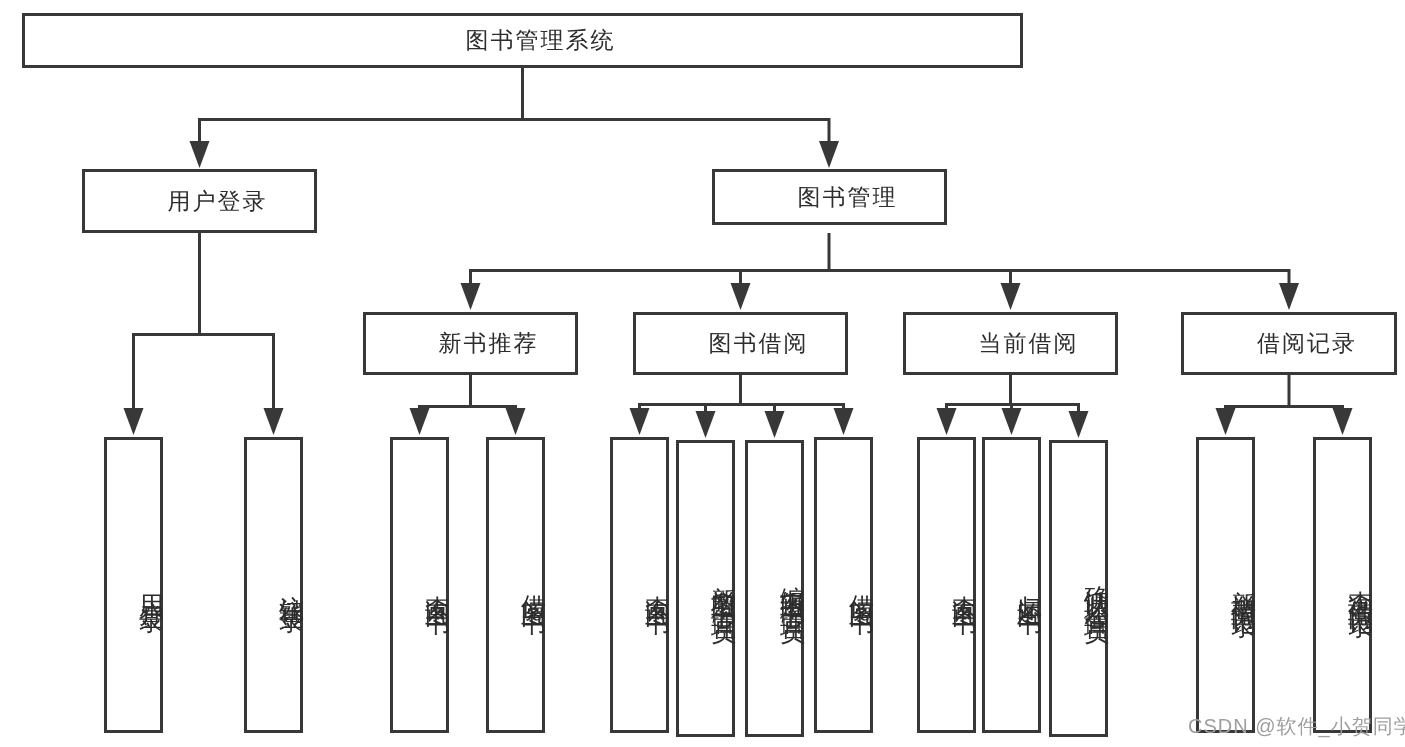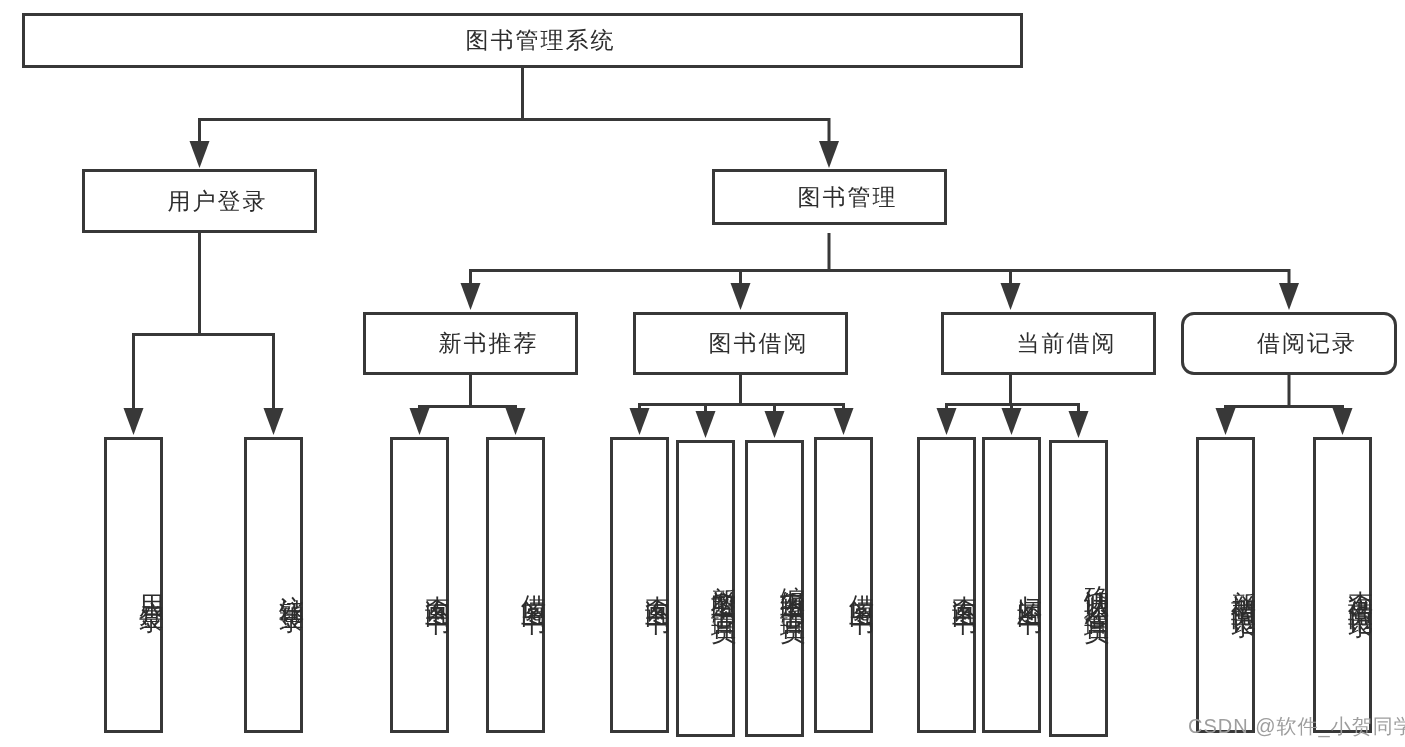--- a/index.html
+++ b/index.html
@@ -98,22 +98,22 @@
     </g>
   </svg>
 
   <div class="box hbox" style="left:22px; top:13px; width:1001px; height:55px;">图书管理系统</div>
 
   <div class="box hbox" style="left:82px; top:169px; width:235px; height:64px;">用户登录</div>
   <div class="box hbox" style="left:712px; top:169px; width:235px; height:56px;">图书管理</div>
 
   <div class="box hbox" style="left:363px; top:312px; width:215px; height:63px;">新书推荐</div>
   <div class="box hbox" style="left:633px; top:312px; width:215px; height:63px;">图书借阅</div>
-  <div class="box hbox" style="left:941px; top:312px; width:215px; height:63px;">当前借阅</div>
-  <div class="box hbox" style="left:1181px; top:312px; width:216px; height:63px;border-radius:13px;">借阅记录</div>
+  <div class="box hbox" style="left:903px; top:312px; width:215px; height:63px;">当前借阅</div>
+  <div class="box hbox" style="left:1181px; top:312px; width:216px; height:63px;">借阅记录</div>
 
   <div class="box vbox" style="left:104px; top:437px; width:59px; height:296px;">用户登录</div>
   <div class="box vbox" style="left:244px; top:437px; width:59px; height:296px;">注销登录</div>
 
   <div class="box vbox" style="left:390px; top:437px; width:59px; height:296px;">查询图书</div>
   <div class="box vbox" style="left:486px; top:437px; width:59px; height:296px;">借阅图书</div>
 
   <div class="box vbox" style="left:610px; top:437px; width:59px; height:296px;">查询图书</div>
   <div class="box vbox" style="left:676px; top:440px; width:59px; height:297px;">新增图书（管理员）</div>
   <div class="box vbox" style="left:745px; top:440px; width:59px; height:297px;">编辑图书（管理员）</div>

